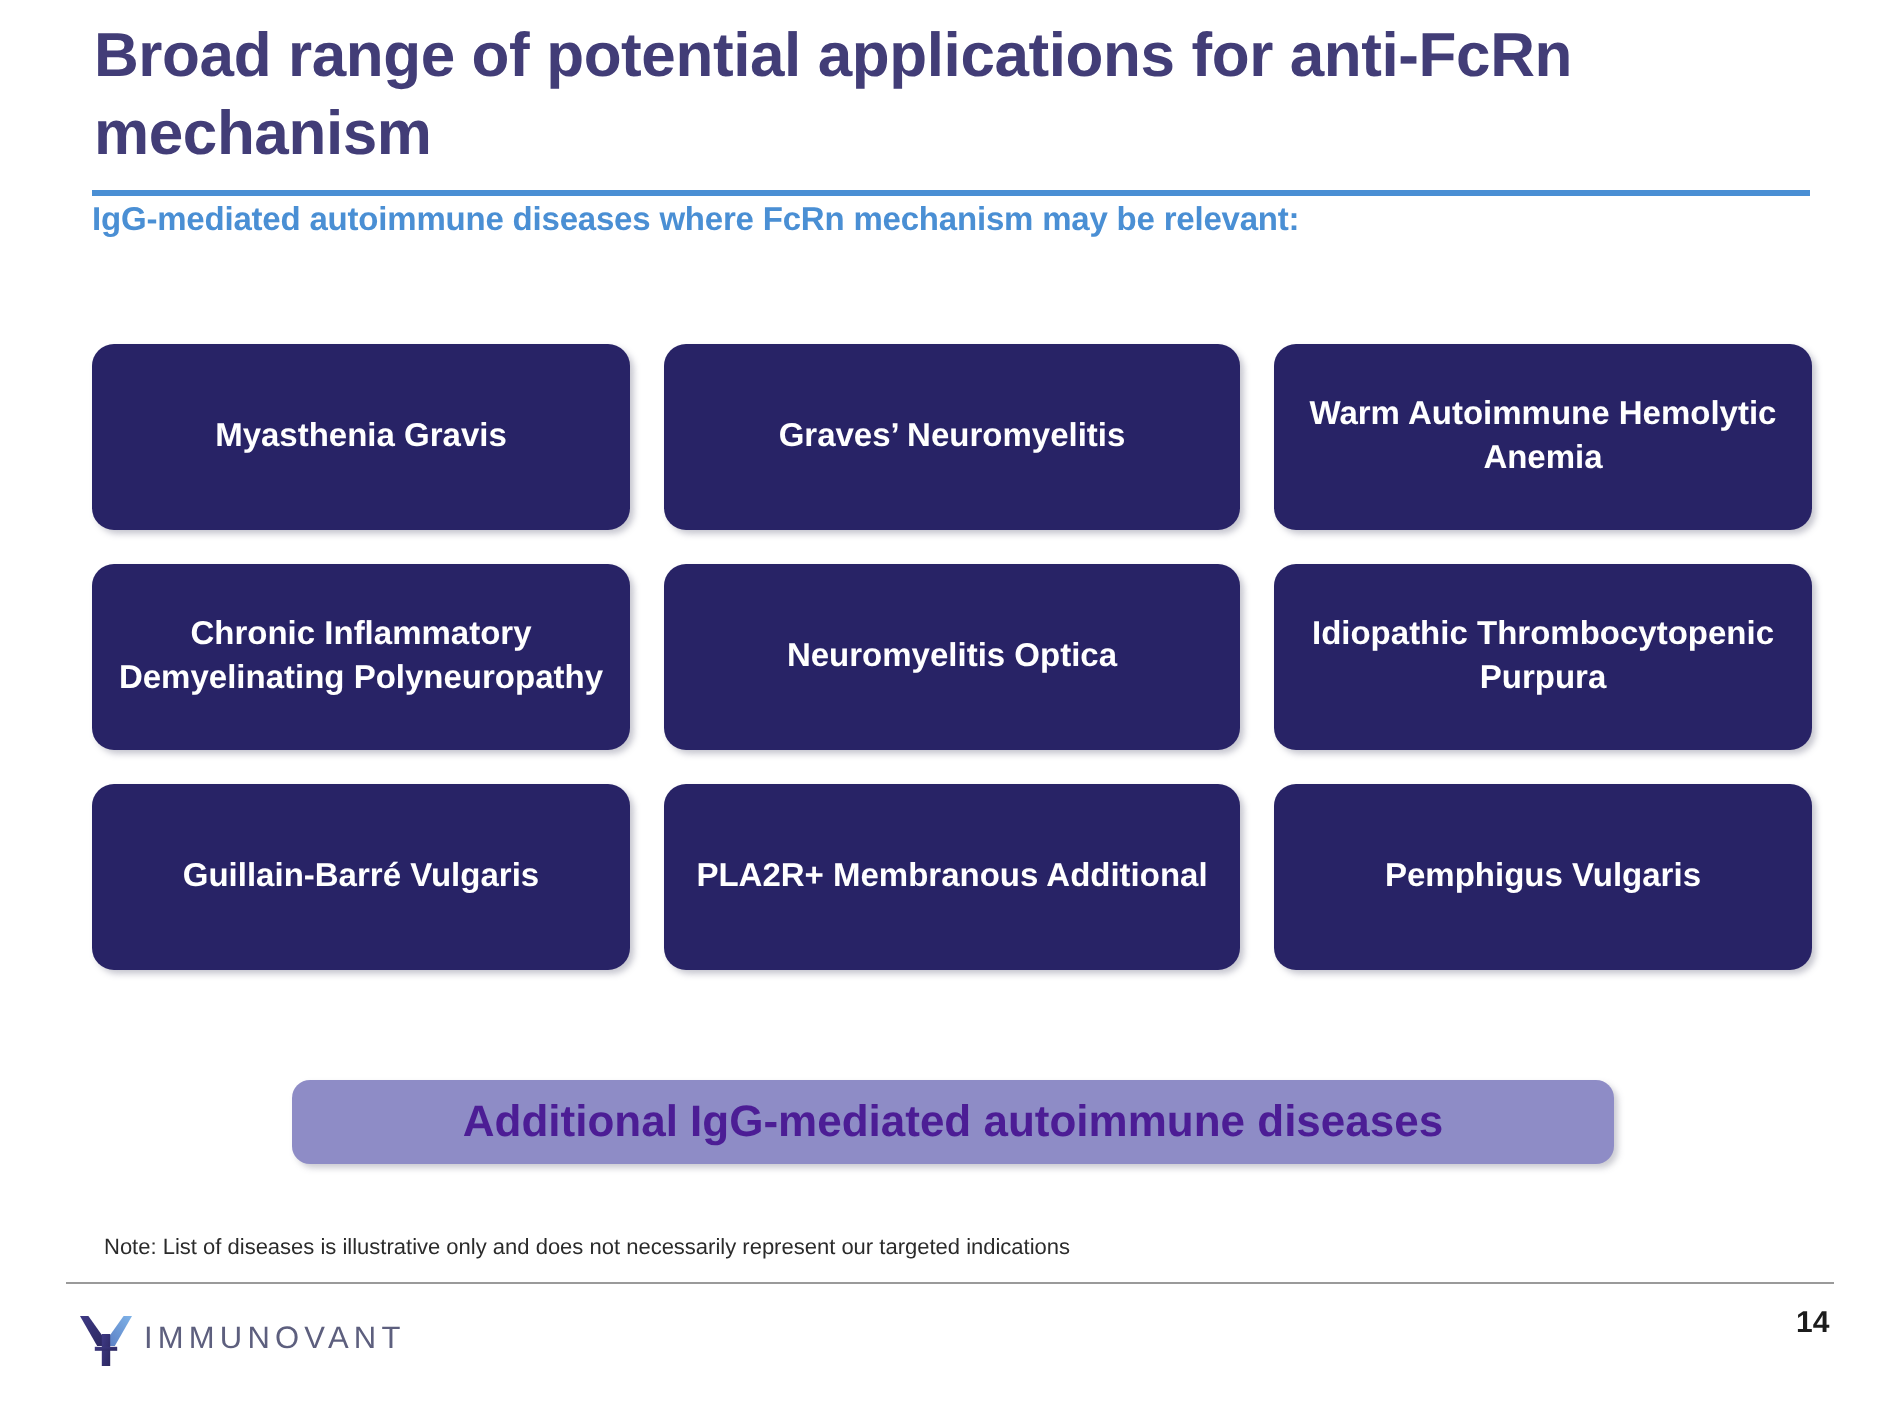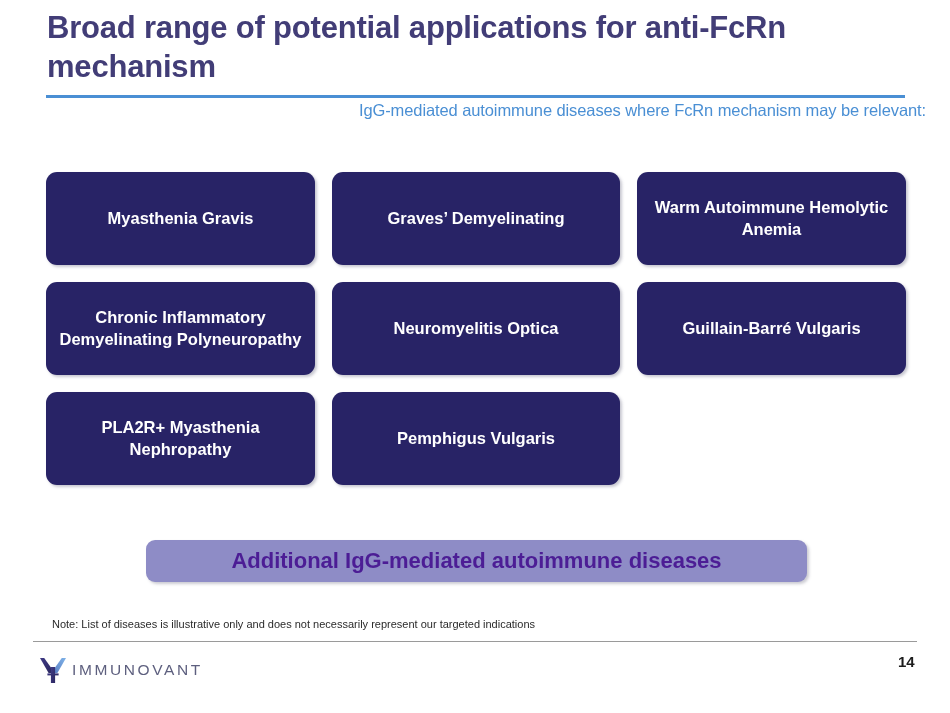--- a/index.html
+++ b/index.html
@@ -39,24 +39,23 @@
     width: 859px;
     height: 3px;
     background: #4a8fd4;
   }
   .subtitle {
     position: absolute;
     left: 46px;
     top: 101px;
     width: 880px;
     font-size: 16.5px;
-    font-weight: normal;
+    font-weight: bold;
     color: #4a8fd4;
     letter-spacing: -0.1px;
-    text-align: right;
   }
 
   
   .grid {
     position: absolute;
     left: 46px;
     top: 172px;
     width: 860px;
     height: 319px;
     display: grid;
@@ -157,26 +156,27 @@
 <div class="slide">
 
   <div class="title">Broad range of potential applications for anti-FcRn mechanism</div>
 
   <div class="divider-blue"></div>
 
   <div class="subtitle">IgG-mediated autoimmune diseases where FcRn mechanism may be relevant:</div>
 
   <div class="grid">
     <div class="disease-box">Myasthenia Gravis</div>
-    <div class="disease-box">Graves’ Demyelinating</div>
+    <div class="disease-box">Graves’ Neuromyelitis</div>
     <div class="disease-box">Warm Autoimmune Hemolytic Anemia</div>
     <div class="disease-box">Chronic Inflammatory Demyelinating Polyneuropathy</div>
     <div class="disease-box">Neuromyelitis Optica</div>
+    <div class="disease-box">Idiopathic Thrombocytopenic Purpura</div>
     <div class="disease-box">Guillain-Barré Vulgaris</div>
-    <div class="disease-box">PLA2R+ Myasthenia Nephropathy</div>
+    <div class="disease-box">PLA2R+ Membranous Additional</div>
     <div class="disease-box">Pemphigus Vulgaris</div>
   </div>
 
   <div class="additional-bar">Additional IgG-mediated autoimmune diseases</div>
 
   <div class="footnote">Note: List of diseases is illustrative only and does not necessarily represent our targeted indications</div>
 
   <div class="divider-gray"></div>
 
   <div class="logo">

